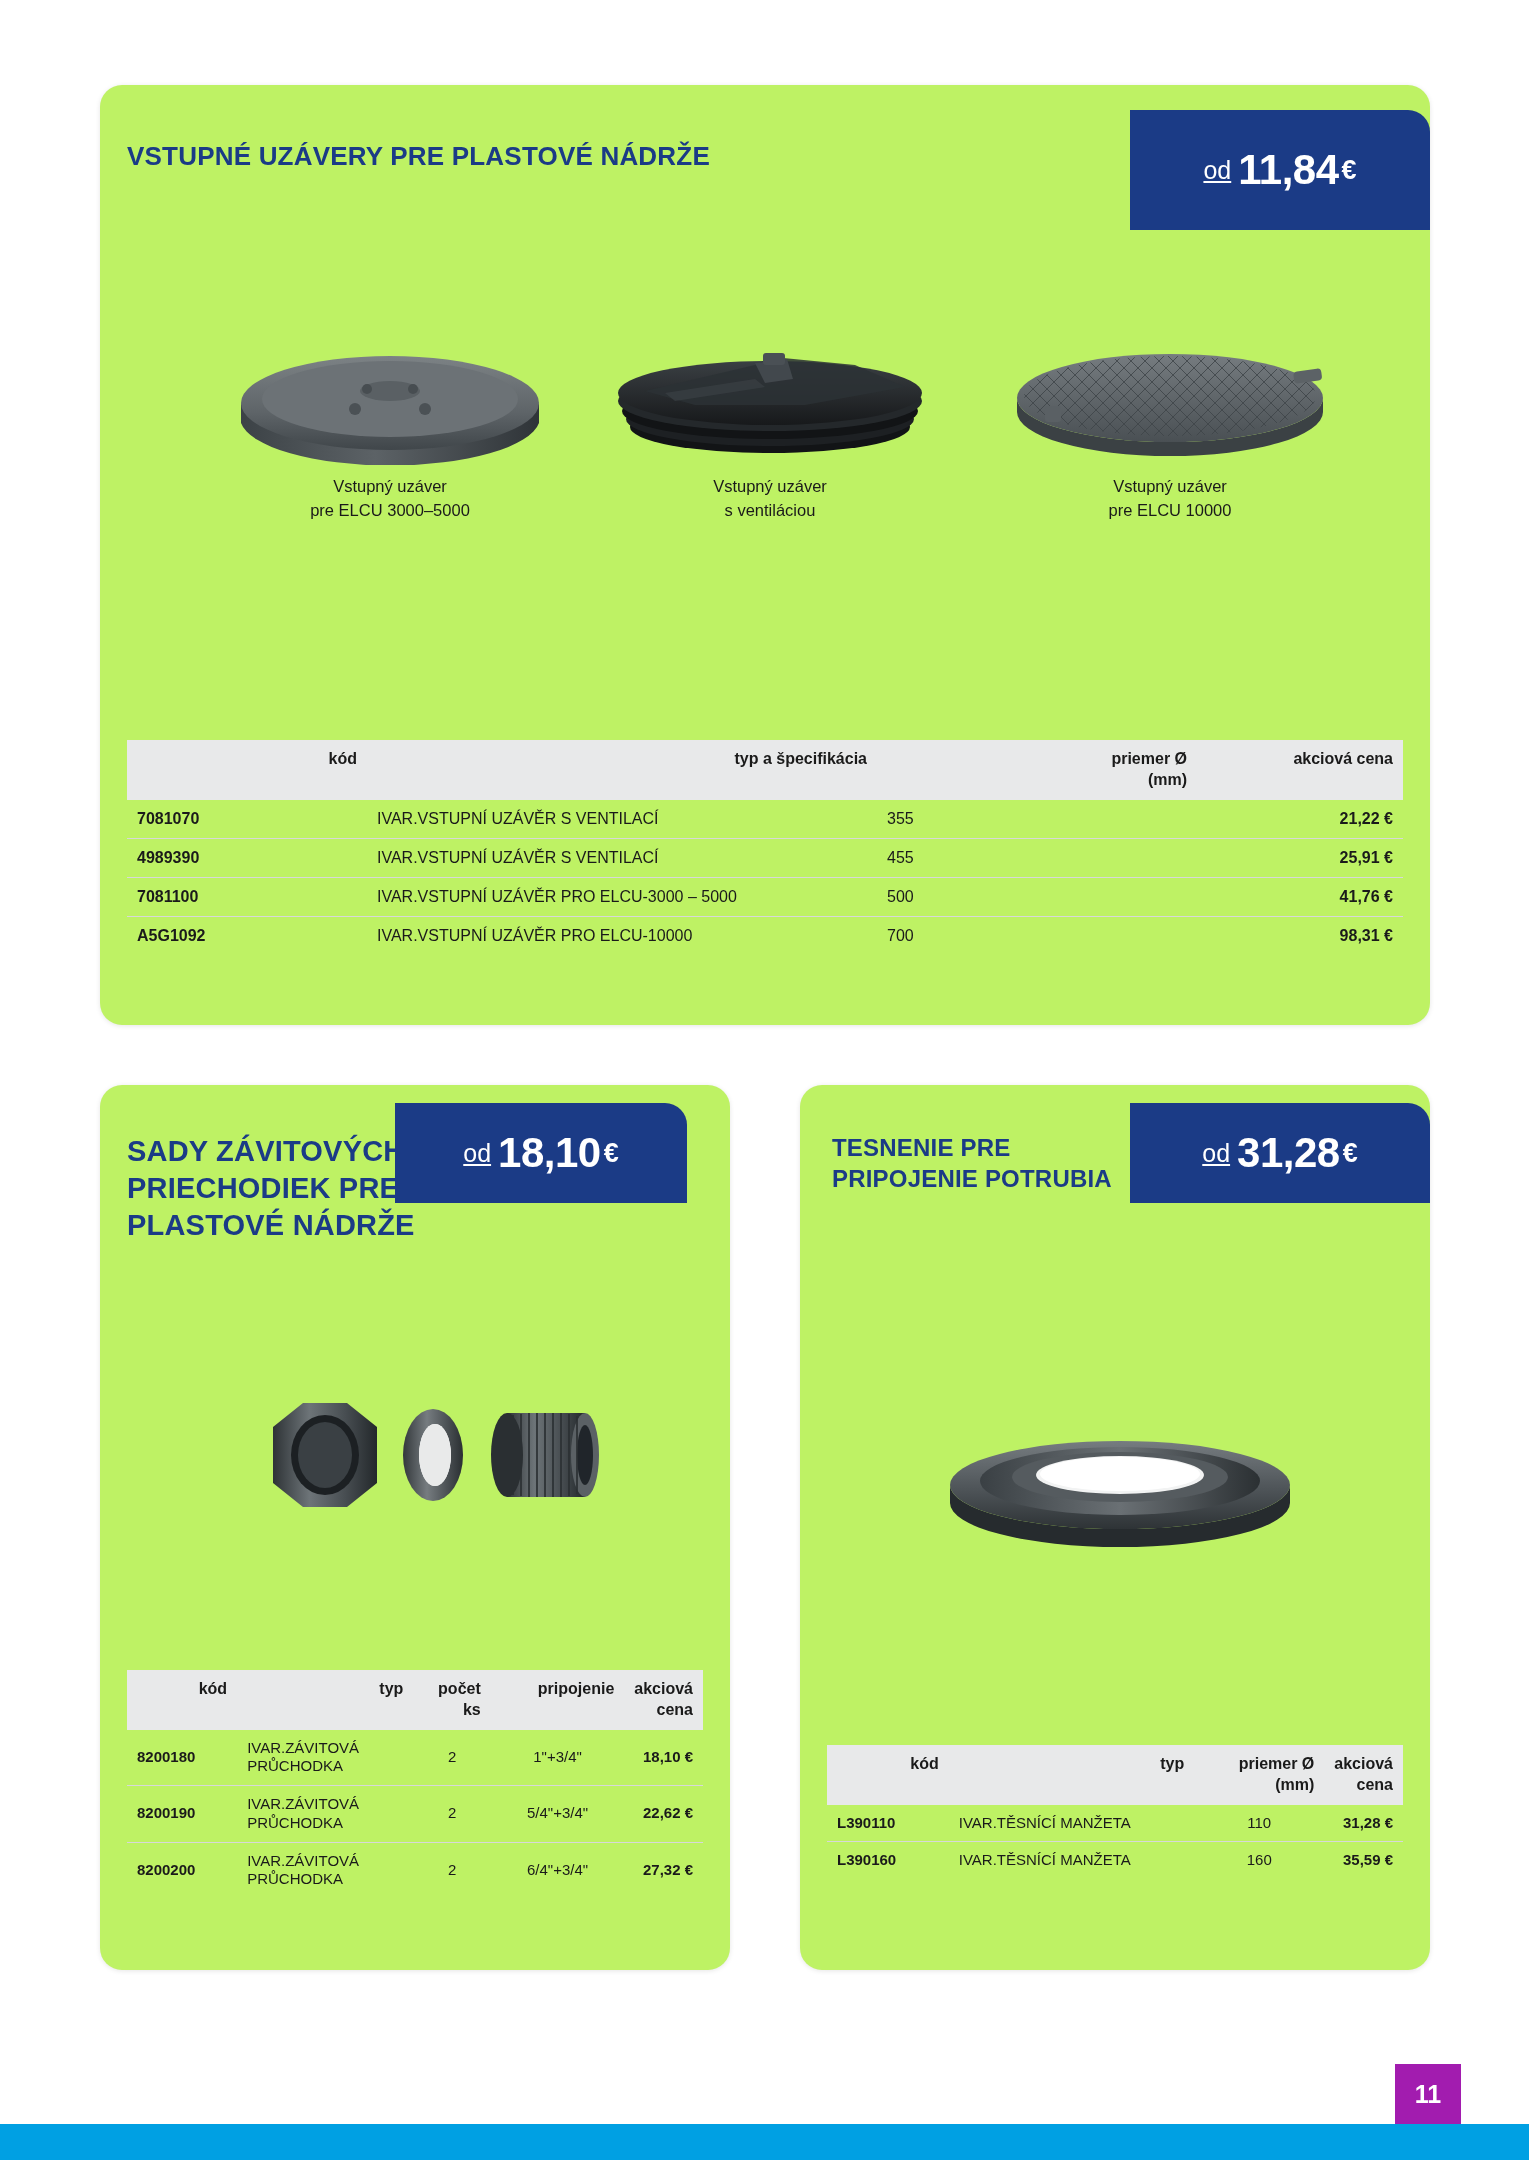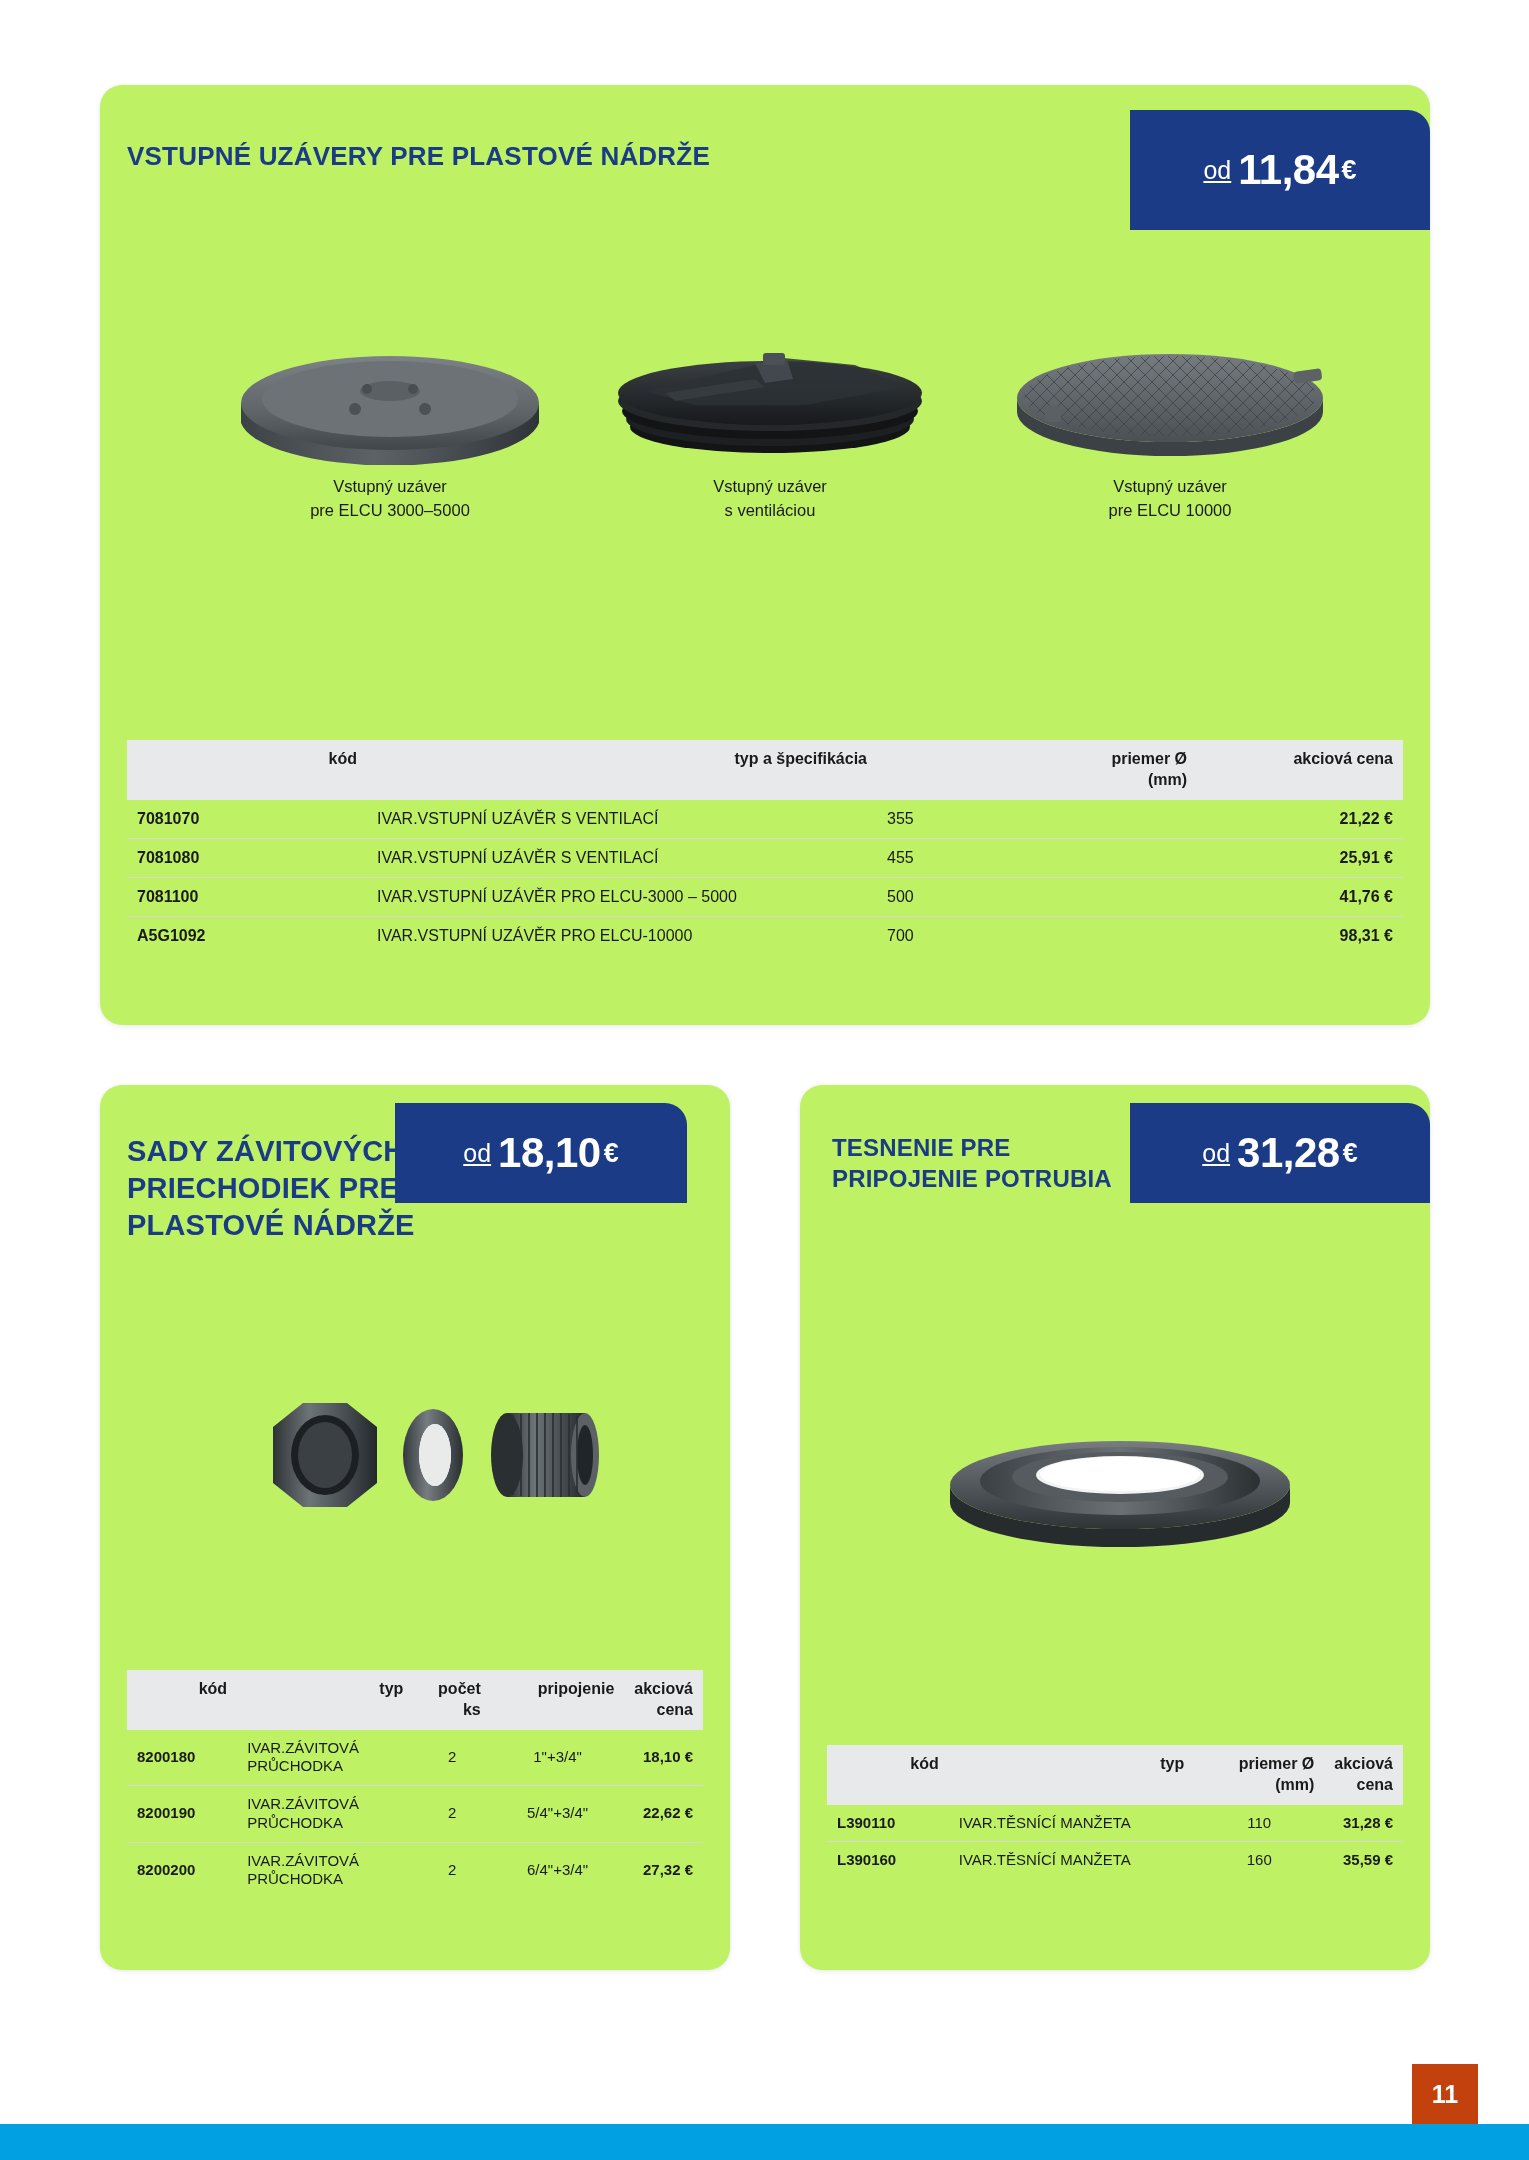--- a/index.html
+++ b/index.html
@@ -18,25 +18,25 @@
 
   
   .page-bottom-bar {
     position: absolute;
     left: 0; right: 0; bottom: 0;
     height: 36px;
     background: #00a0e3;
   }
   .page-number-badge {
     position: absolute;
-    right: 51px;
+    right: 68px;
     bottom: 36px;
     width: 66px;
     height: 60px;
-    background: #c2410c;
+    background: #a21caf;
     color: #ffffff;
     font-size: 25px;
     font-weight: bold;
     display: flex;
     align-items: center;
     justify-content: center;
   }
 
   
   .card {
@@ -225,21 +225,21 @@
       </tr>
     </thead>
     <tbody>
       <tr>
         <td class="c-code">7081070</td>
         <td>IVAR.VSTUPNÍ UZÁVĚR S VENTILACÍ</td>
         <td>355</td>
         <td class="c-right">21,22 €</td>
       </tr>
       <tr>
-        <td class="c-code">7081080</td>
+        <td class="c-code">4989390</td>
         <td>IVAR.VSTUPNÍ UZÁVĚR S VENTILACÍ</td>
         <td>455</td>
         <td class="c-right">25,91 €</td>
       </tr>
       <tr>
         <td class="c-code">7081100</td>
         <td>IVAR.VSTUPNÍ UZÁVĚR PRO ELCU-3000 – 5000</td>
         <td>500</td>
         <td class="c-right">41,76 €</td>
       </tr>

